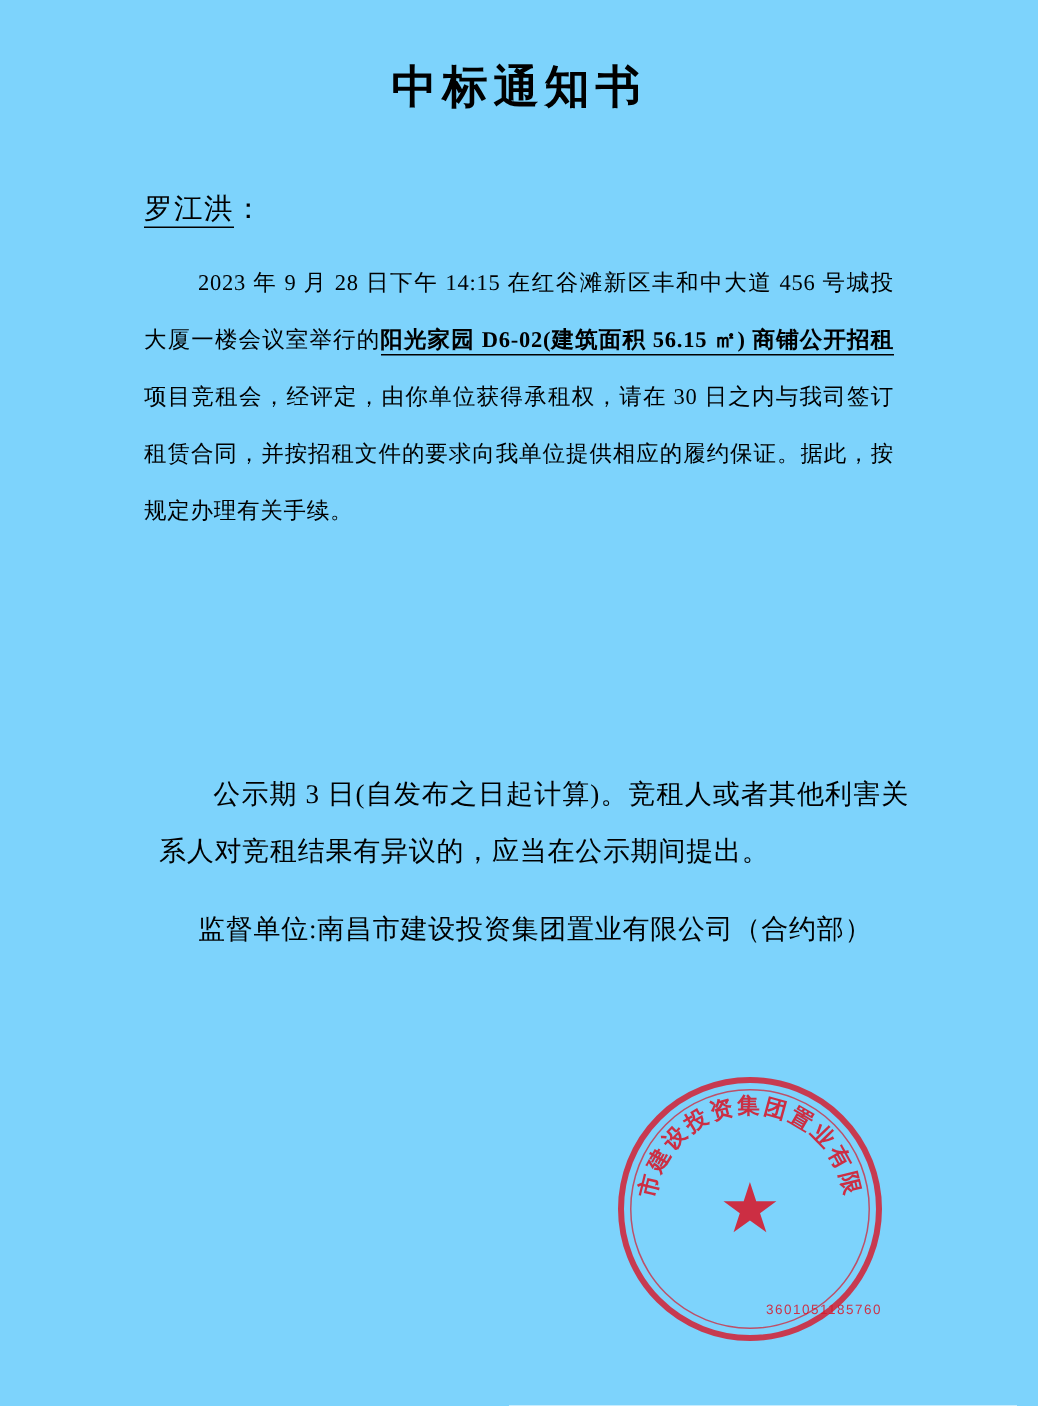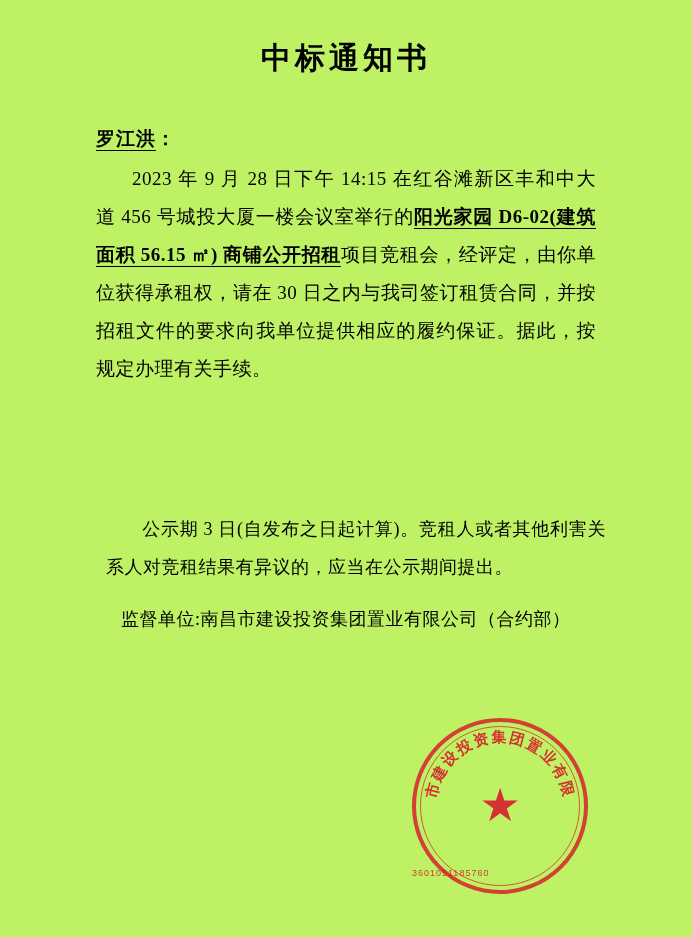--- a/index.html
+++ b/index.html
@@ -12,54 +12,54 @@
     height: 937px;
     position: relative;
     font-family: "Liberation Serif", "DejaVu Serif", serif;
     color: #000000;
     overflow: hidden;
   }
 
   .page {
     position: absolute;
     inset: 0;
-    background: #bef264;
+    background: #7dd3fc;
   }
 
   .title {
     position: absolute;
     top: 38px;
     left: 0;
     width: 692px;
     text-align: center;
     font-size: 30px;
     font-weight: bold;
     letter-spacing: 4px;
     font-family: "Liberation Serif", "DejaVu Serif", serif;
   }
 
   .recipient {
     position: absolute;
     top: 126px;
     left: 96px;
     font-size: 19px;
-    font-weight: bold;
+    font-weight: normal;
     letter-spacing: 1px;
   }
   .recipient .nm {
     border-bottom: 1.5px solid #000;
     padding-bottom: 1px;
   }
 
   .body-block {
     position: absolute;
-    top: 160px;
+    top: 170px;
     left: 96px;
     width: 500px;
-    font-size: 19px;
+    font-size: 15px;
     line-height: 38px;
     text-align: justify;
     letter-spacing: 0.5px;
   }
   .indent { display: inline-block; width: 36px; }
   .bold-u {
     font-weight: bold;
     border-bottom: 1.6px solid #000;
     padding-bottom: 1px;
   }
@@ -91,21 +91,21 @@
     font-size: 18px;
     line-height: 38px;
     text-align: justify;
     letter-spacing: 0.5px;
     margin-left: 10px;
   }
 
   .contact-block {
     position: absolute;
     top: 600px;
-    left: 85px;
+    left: 96px;
     width: 520px;
     font-size: 18px;
     line-height: 38px;
     letter-spacing: 0.5px;
   }
 
   .signature {
     position: absolute;
     top: 765px;
     left: 200px;
@@ -155,21 +155,21 @@
     fill: #d8182a;
     opacity: 0.88;
     font-family: "Liberation Serif", "DejaVu Serif", serif;
     font-weight: bold;
   }
   .seal .code {
     position: absolute;
     left: 0;
     right: 0;
     bottom: 16px;
-    text-align: left;
+    text-align: right;
     color: #d8182a;
     font-size: 9px;
     letter-spacing: 1px;
     opacity: 0.85;
     font-family: "Liberation Sans", sans-serif;
   }
 </style>
 </head>
 <body>
 

